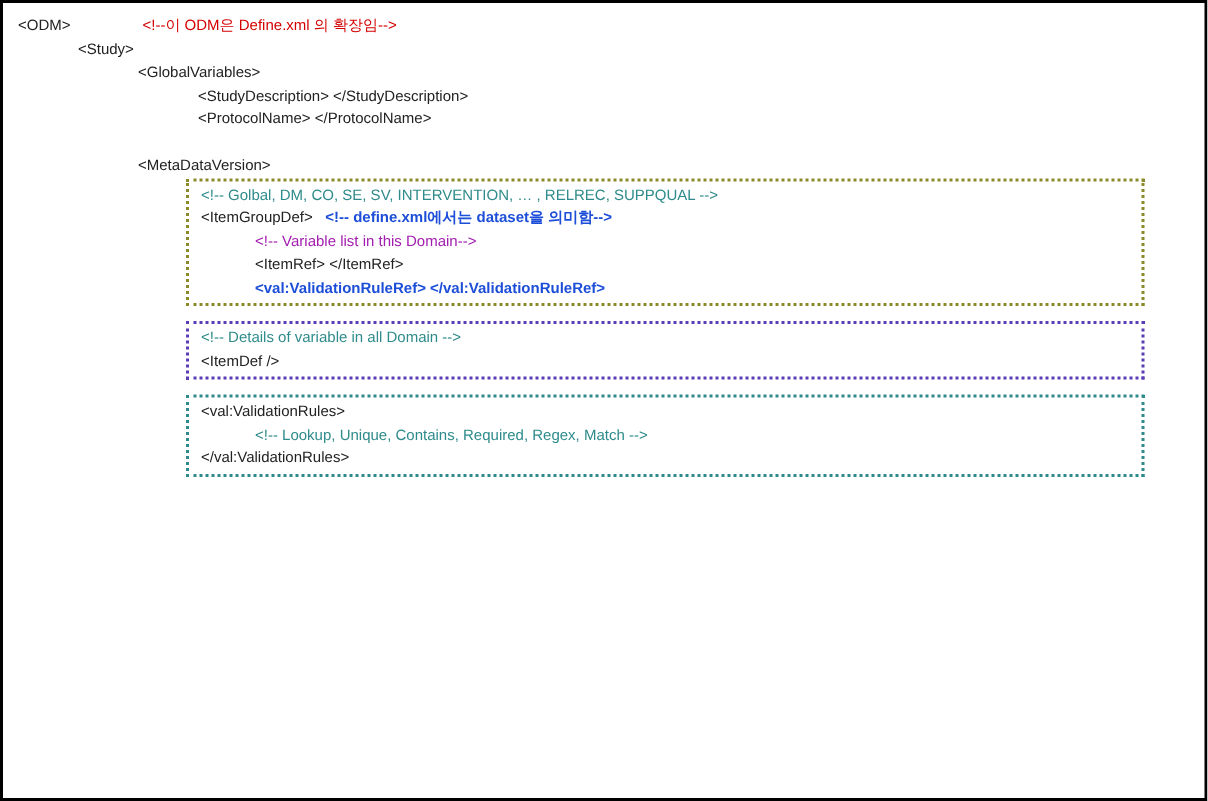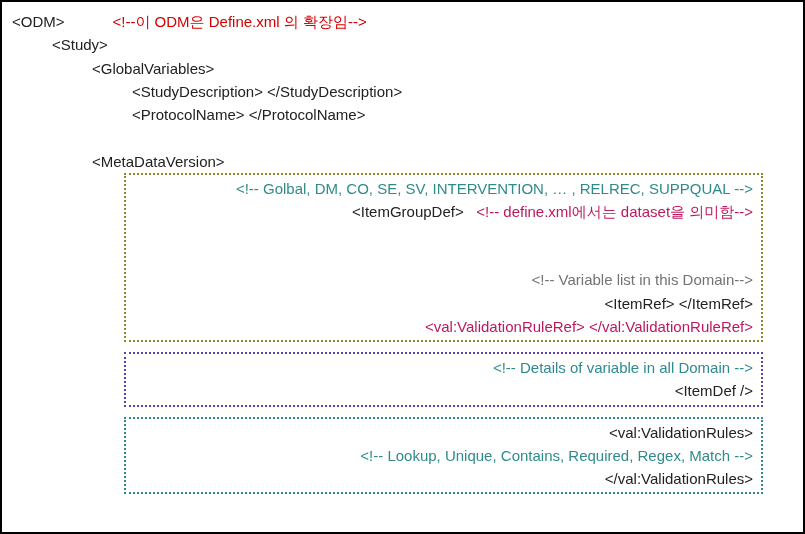--- a/index.html
+++ b/index.html
@@ -7,46 +7,46 @@
     padding: 0;
     background: #fff;
     font-family: "Malgun Gothic", "Segoe UI", sans-serif;
   }
   .frame {
     width: 805px;
     height: 534px;
     box-sizing: border-box;
     border: 2px solid #000;
     padding: 8px 10px 8px 10px;
-    font-size: 15px;
+    font-size: 10px;
     line-height: 1.55;
     color: #222;
   }
   .l { white-space: pre; }
   .i1 { padding-left: 40px; }
   .i2 { padding-left: 80px; }
   .i3 { padding-left: 120px; }
-  .red   { color: #be185d; }
+  .red   { color: #1d4ed8; font-weight: bold; }
   .teal  { color: #2f8b8b; }
-  .navy  { color: #737373; margin-top: 45px; }
+  .navy  { color: #a21caf; }
   .comment-red { color: #d40000; }
   .top-comment { margin-left: 48px; }
 
   .box {
     margin-left: 112px;
     margin-right: 30px;
     border: 2px dotted;
     padding: 2px 8px 2px 8px;
     box-sizing: border-box;
   }
   .box-olive  { border-color: #8a8a2a; }
   .box-purple { border-color: #5a3db5; margin-top: 10px; }
   .box-teal   { border-color: #2f8b8b; margin-top: 10px; }
 
-  .box .l { white-space: pre; text-align: right; }
+  .box .l { white-space: pre; }
   .bi1 { padding-left: 36px; }
 </style>
 </head>
 <body>
 
 <div class="frame">
 
   <div class="l"><span>&lt;ODM&gt;</span><span class="top-comment comment-red">&lt;!--이 ODM은 Define.xml 의 확장임--&gt;</span></div>
 
   <div class="l i1">&lt;Study&gt;</div>

